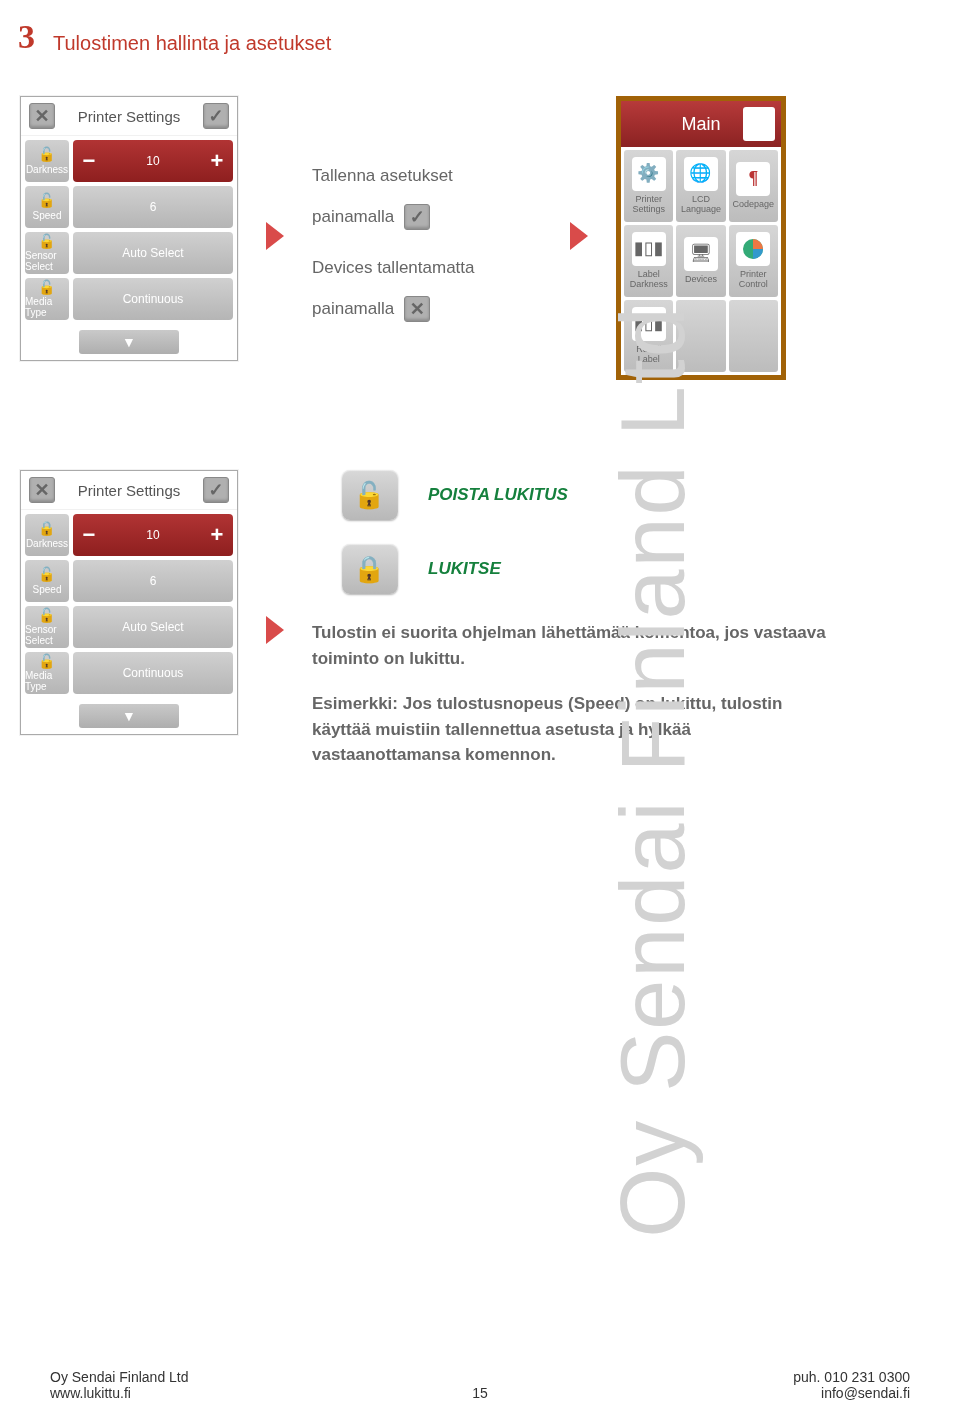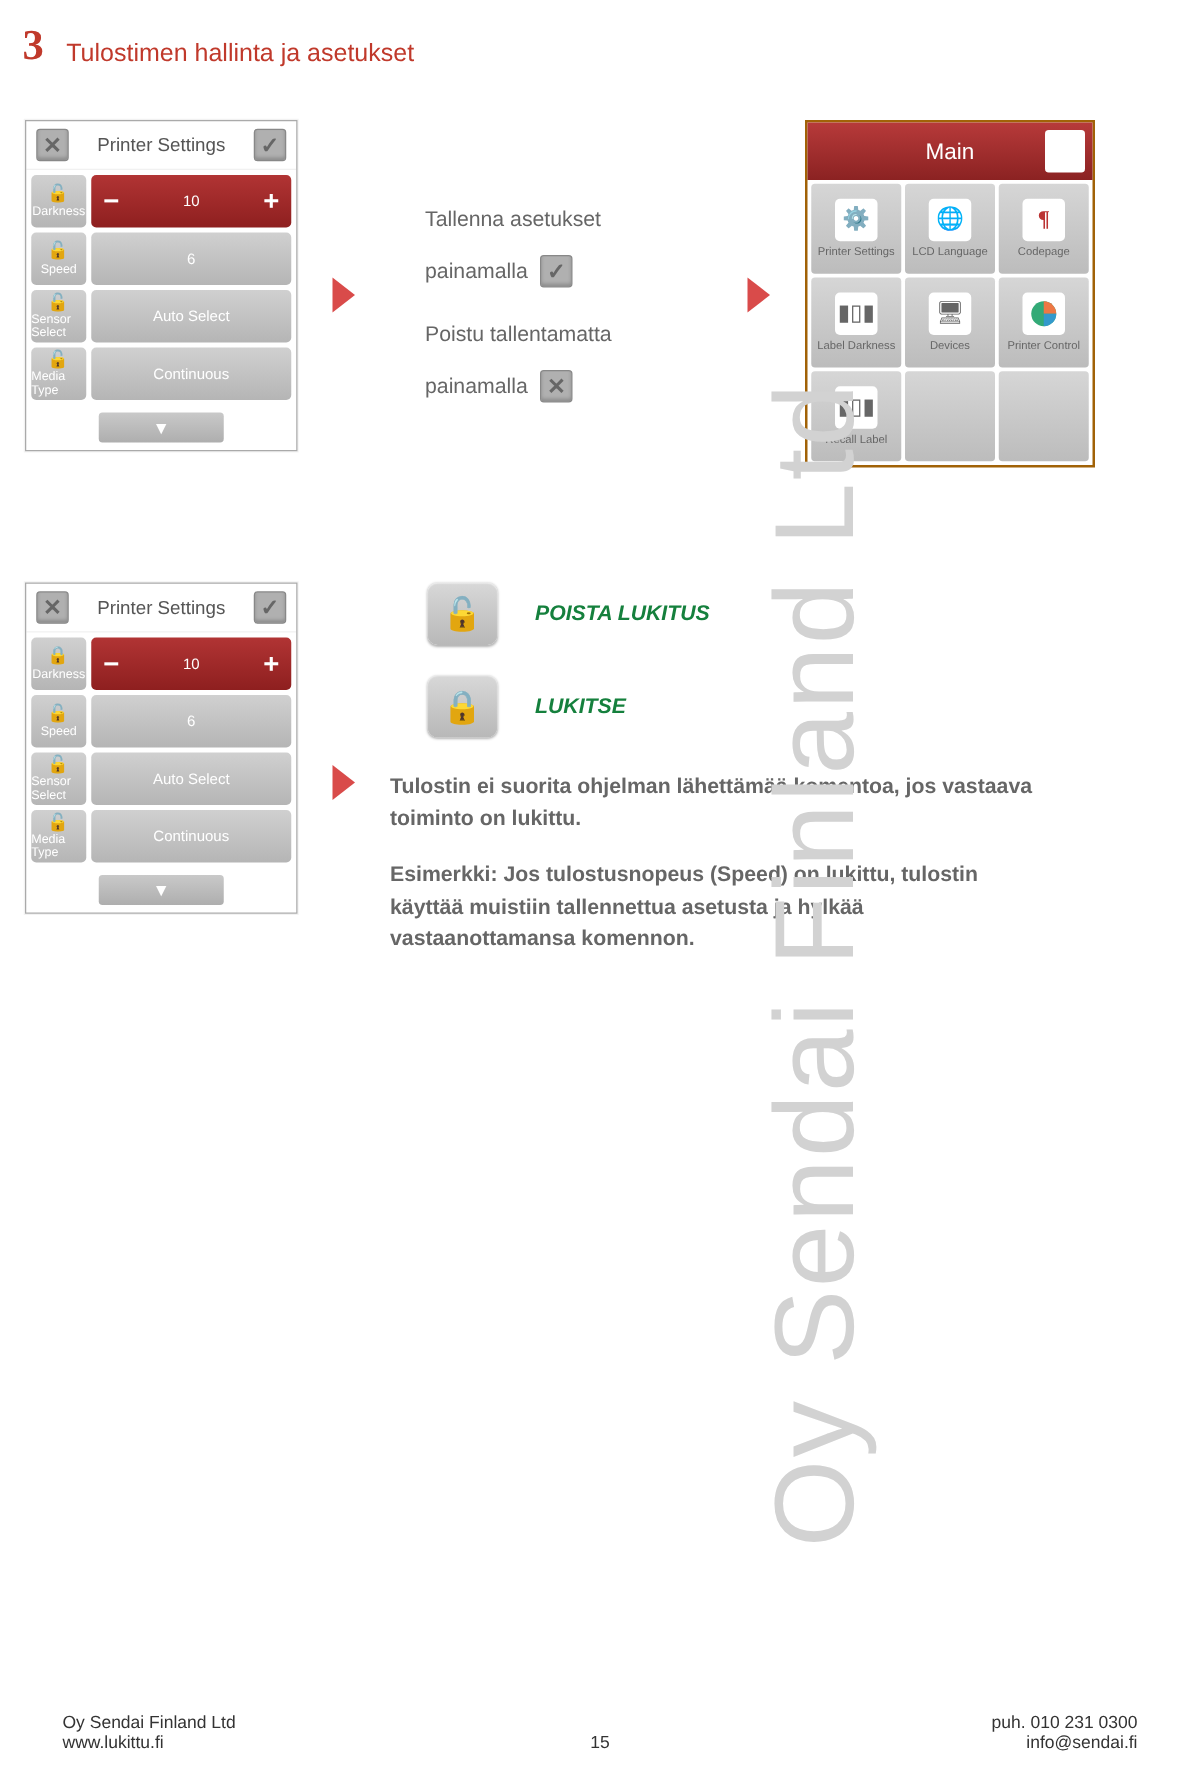--- a/index.html
+++ b/index.html
@@ -68,21 +68,21 @@
   .panel-footer {
     display:flex; justify-content:center; padding:6px 0 6px;
   }
   .scroll-down {
     width: 100px; height: 24px; background: linear-gradient(#c9c9c9,#aeaeae);
     border-radius: 3px; display:flex; align-items:center; justify-content:center;
     color:#fff; font-size:14px;
   }
 
   
-  .main-panel { border:2px solid #a16207; width: 232px; }
+  .main-panel { border:5px solid #a16207; width: 170px; }
   .main-header {
     background: linear-gradient(#b73a3a,#8b2222);
     height: 46px; display:flex; align-items:center; justify-content:center;
     color:#fff; font-size:18px; position:relative;
   }
   .main-printer-ico {
     position:absolute; right:6px; top:6px; width:32px; height:34px;
     background:#fff; border-radius:3px; display:flex; align-items:center; justify-content:center;
     font-size:18px;
   }
@@ -131,21 +131,21 @@
     position:absolute; bottom:20px; left:50px; right:50px;
     display:flex; justify-content:space-between; align-items:flex-end;
     font-size:14px; color:#333;
   }
   .footer .pg { position:absolute; left:50%; transform:translateX(-50%); }
   .footer .r { text-align:right; }
 
   
   .row1 { display:flex; align-items:flex-start; gap: 28px; padding: 0 20px; }
   .col-arrow { display:flex; align-items:center; height:280px; }
-  .instr-wrap { width: 230px; padding-top: 70px; margin-left: 28px; }
+  .instr-wrap { width: 230px; padding-top: 70px; }
 
   .row2 { display:flex; align-items:flex-start; gap:28px; padding: 90px 20px 0; }
   .text-col { flex:1; padding-right: 110px; }
   .lock-row { display:flex; align-items:center; gap:30px; margin: 0 0 24px 30px; }
   .lock-row .lbl { font-size:17px; color:#15803d; font-style:italic; font-weight:700; }
   
   svg { display:block; }
 </style>
 </head>
 <body>
@@ -215,21 +215,21 @@
       <div class="arrow-right"></div>
     </div>
 
   <div class="instr-wrap instr-block">
     <div>Tallenna asetukset</div>
     <div class="instr-line">
       <span>painamalla</span>
       <span class="sq-btn save"></span>
     </div>
     <div style="height:10px;"></div>
-    <div>Poistu tallentamatta</div>
+    <div>Devices tallentamatta</div>
     <div class="instr-line">
       <span>painamalla</span>
       <span class="sq-btn close"></span>
     </div>
   </div>
 
   <div class="col-arrow">
       <div class="arrow-right"></div>
     </div>
 

